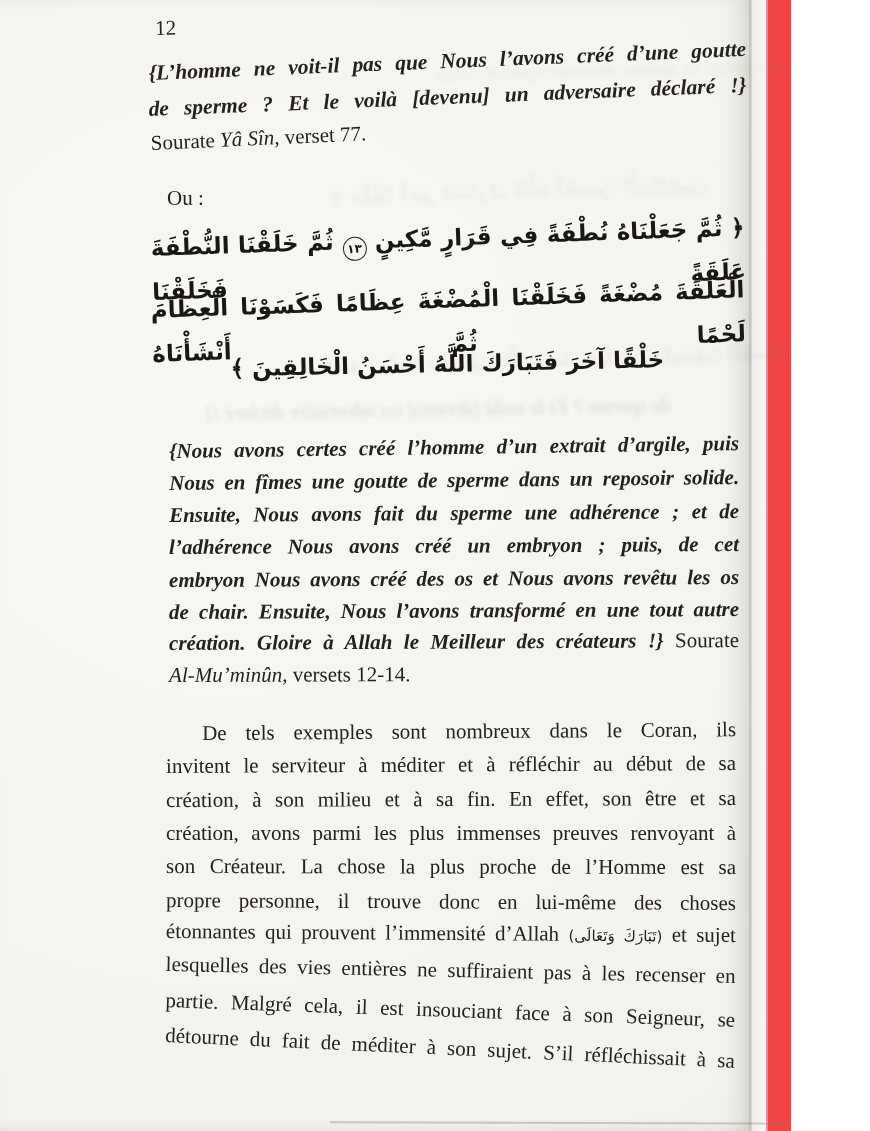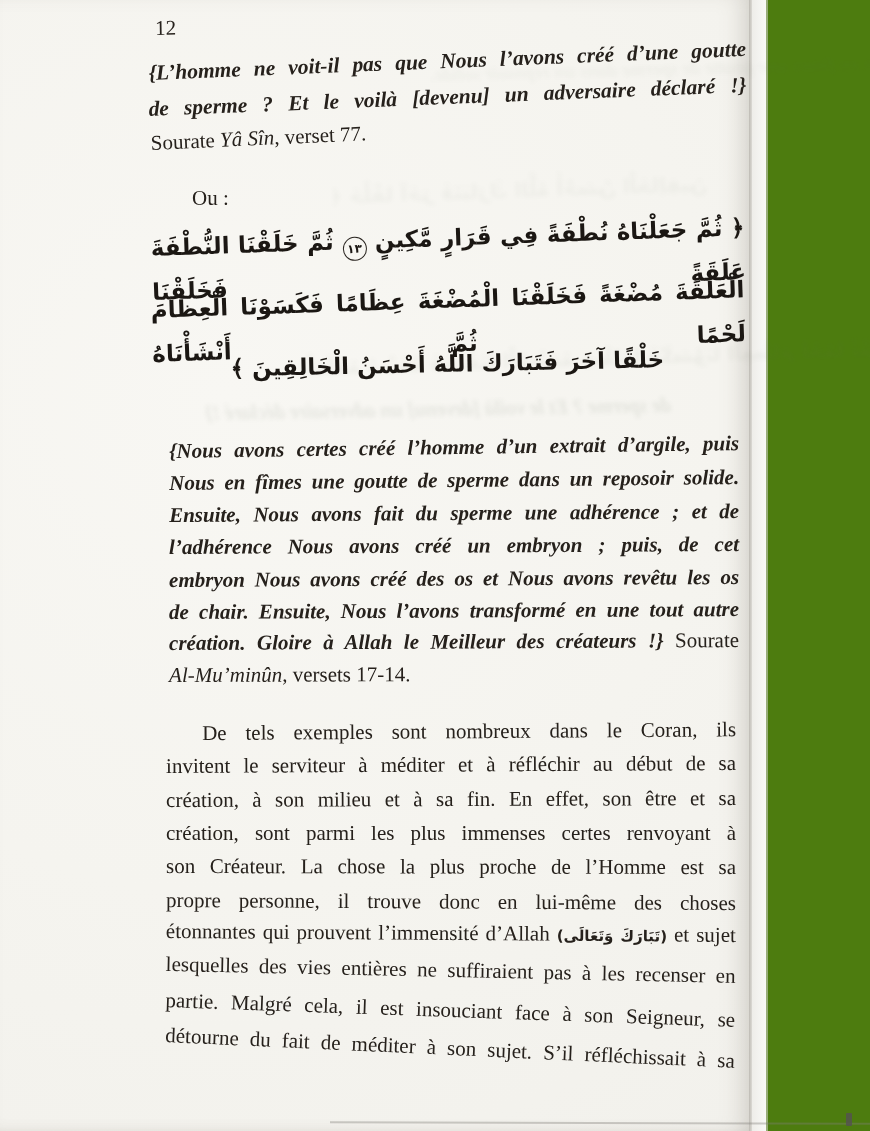--- a/index.html
+++ b/index.html
@@ -1,18 +1,18 @@
 <!DOCTYPE html>
 <html><head>
 <meta charset="utf-8">
 <style>
   html,body{margin:0;padding:0;}
   body{background:#ffffff;}
-  .stage{position:relative;width:870px;height:1131px;overflow:hidden;
-         background:#4d7c0f;font-family:"Liberation Serif","DejaVu Serif",serif;}
+  .stage{position:relative;width:791px;height:1131px;overflow:hidden;
+         background:#ef4444;font-family:"Liberation Serif","DejaVu Serif",serif;}
   
   .page{position:absolute;left:0;top:0;width:749px;height:1131px;
         background:radial-gradient(circle at 30% 35%, #f8f7f3 0%, #f5f4ef 55%, #f2f1ec 100%);
         box-shadow:inset -18px 0 24px -14px rgba(100,92,80,.25), inset 0 -8px 16px -12px rgba(100,92,80,.15);}
   .edge-line1{position:absolute;left:749px;top:0;width:3px;height:1131px;
         background:linear-gradient(90deg,#bdbab3,#dcdad5);}
   .edge-band{position:absolute;left:752px;top:0;width:14px;height:1131px;
         background:linear-gradient(90deg,#eeede9,#f9f9f7);}
   .edge-line2{position:absolute;left:766px;top:0;width:2px;height:1131px;background:#d6d4cf;opacity:.55;}
   .bottom-line{position:absolute;left:330px;top:1122px;width:540px;height:2px;
@@ -26,21 +26,21 @@
   
   .pageno{left:155px;top:16px;font-size:21px;transform:rotate(-1deg);}
 
   
   .q1{left:148px;width:598px;font:italic 700 21.5px/30px "Liberation Serif","DejaVu Serif",serif;}
   .q1a{top:58px;transform:rotate(-2.3deg);}
   .q1b{top:94px;transform:rotate(-2.3deg);}
   .q1src{left:150px;top:128px;width:auto;font:400 21px/30px "Liberation Serif","DejaVu Serif",serif;transform:rotate(-2.6deg);}
   .q1src i{font-style:italic;}
 
-  .connector{left:167px;top:186px;font-size:21px;margin-left:25px;}
+  .connector{left:167px;top:186px;font-size:21px;}
 
   
   .ar{left:150px;width:594px;direction:rtl;unicode-bidi:isolate;
       font-family:"DejaVu Sans",sans-serif;font-weight:700;font-size:23px;line-height:44px;color:#1b1713;}
   .ar1{top:226px;transform:rotate(-2deg);}
   .ar2{top:288px;transform:rotate(-2deg);}
   .ar3{top:348px;transform:rotate(-1.2deg);text-align:center;text-align-last:center;}
   .ayah{display:inline-flex;align-items:center;justify-content:center;
         width:22px;height:22px;border:1.5px solid #2a2520;border-radius:50%;
         font-size:12px;line-height:1;vertical-align:-4px;}
@@ -63,21 +63,21 @@
   .bd1{left:202px;width:534px;top:719px;transform:rotate(-.4deg);}
   .bd2{top:752px;transform:rotate(-.3deg);}
   .bd3{top:786px;transform:rotate(-.2deg);}
   .bd4{top:819px;transform:rotate(0deg);}
   .bd5{top:852px;transform:rotate(.1deg);}
   .bd6{top:886px;transform:rotate(.3deg);}
   .bd7{top:917px;transform:rotate(.4deg);}
   .bd8{top:950px;transform:rotate(1.2deg);}
   .bd9{top:986px;transform:rotate(2deg);}
   .bd10{top:1021px;transform:rotate(2.6deg);}
-  .inline-ar{font-family:"DejaVu Sans",sans-serif;font-weight:700;font-size:15px;direction:rtl;unicode-bidi:isolate;}
+  .inline-ar{font-family:"DejaVu Sans",sans-serif;font-weight:400;font-size:15px;direction:rtl;unicode-bidi:isolate;}
 
   
   .ghost{position:absolute;pointer-events:none;color:#66715f;filter:blur(2px);
          font-family:"DejaVu Sans",sans-serif;font-weight:700;white-space:nowrap;z-index:1;}
   .gh1{left:205px;top:398px;font:italic 700 20px "Liberation Serif",serif;opacity:.12;transform:scaleX(-1) rotate(1deg);}
   .gh2{left:300px;top:345px;font-size:20px;opacity:.06;transform:scaleX(-1) rotate(2deg);}
   .gh3{left:330px;top:178px;font-size:20px;opacity:.05;transform:scaleX(-1) rotate(2deg);}
   .gh4{left:430px;top:58px;font:italic 700 19px "Liberation Serif",serif;opacity:.05;transform:scaleX(-1) rotate(1.5deg);}
   .content{position:relative;z-index:2;}
 </style>
@@ -113,26 +113,26 @@
     <div class="ln ar ar2 just" dir="rtl">الْعَلَقَةَ مُضْغَةً فَخَلَقْنَا الْمُضْغَةَ عِظَامًا فَكَسَوْنَا الْعِظَامَ لَحْمًا ثُمَّ أَنْشَأْنَاهُ</div>
     <div class="ln ar ar3" dir="rtl">خَلْقًا آخَرَ فَتَبَارَكَ اللَّهُ أَحْسَنُ الْخَالِقِينَ ﴾</div>
 
     <div class="ln tr tr1 just">{Nous avons certes créé l’homme d’un extrait d’argile, puis</div>
     <div class="ln tr tr2 just">Nous en fîmes une goutte de sperme dans un reposoir solide.</div>
     <div class="ln tr tr3 just">Ensuite, Nous avons fait du sperme une adhérence ; et de</div>
     <div class="ln tr tr4 just">l’adhérence Nous avons créé un embryon ; puis, de cet</div>
     <div class="ln tr tr5 just">embryon Nous avons créé des os et Nous avons revêtu les os</div>
     <div class="ln tr tr6 just">de chair. Ensuite, Nous l’avons transformé en une tout autre</div>
     <div class="ln tr tr7 just"><span>création. Gloire à Allah le Meilleur des créateurs !}</span><span class="rg"> Sourate</span></div>
-    <div class="ln tr tr8"><i>Al-Mu’minûn</i><span>, versets 17-14.</span></div>
+    <div class="ln tr tr8"><i>Al-Mu’minûn</i><span>, versets 12-14.</span></div>
 
     <div class="ln bd bd1 just">De tels exemples sont nombreux dans le Coran, ils</div>
     <div class="ln bd bd2 just">invitent le serviteur à méditer et à réfléchir au début de sa</div>
     <div class="ln bd bd3 just">création, à son milieu et à sa fin. En effet, son être et sa</div>
-    <div class="ln bd bd4 just">création, sont parmi les plus immenses certes renvoyant à</div>
+    <div class="ln bd bd4 just">création, avons parmi les plus immenses preuves renvoyant à</div>
     <div class="ln bd bd5 just">son Créateur. La chose la plus proche de l’Homme est sa</div>
     <div class="ln bd bd6 just">propre personne, il trouve donc en lui-même des choses</div>
     <div class="ln bd bd7 just"><span>étonnantes qui prouvent l’immensité d’Allah </span><span class="inline-ar">(تَبَارَكَ وَتَعَالَى)</span><span> et sujet</span></div>
     <div class="ln bd bd8 just">lesquelles des vies entières ne suffiraient pas à les recenser en</div>
     <div class="ln bd bd9 just">partie. Malgré cela, il est insouciant face à son Seigneur, se</div>
     <div class="ln bd bd10 just">détourne du fait de méditer à son sujet. S’il réfléchissait à sa</div>
 
   </div>
 
   <div class="edge-line1"></div>

